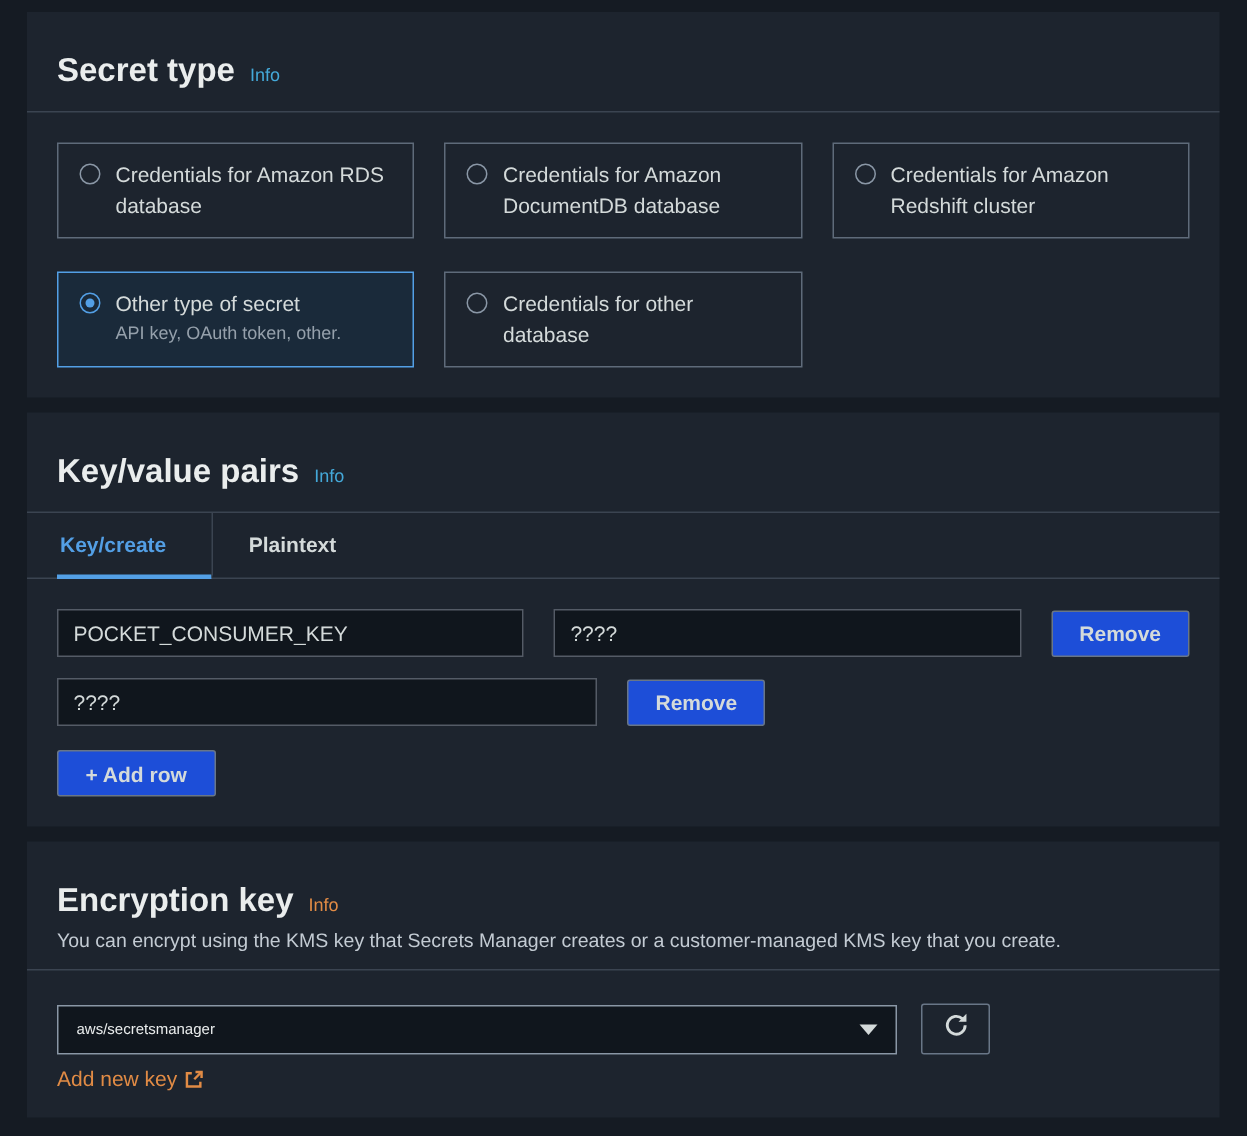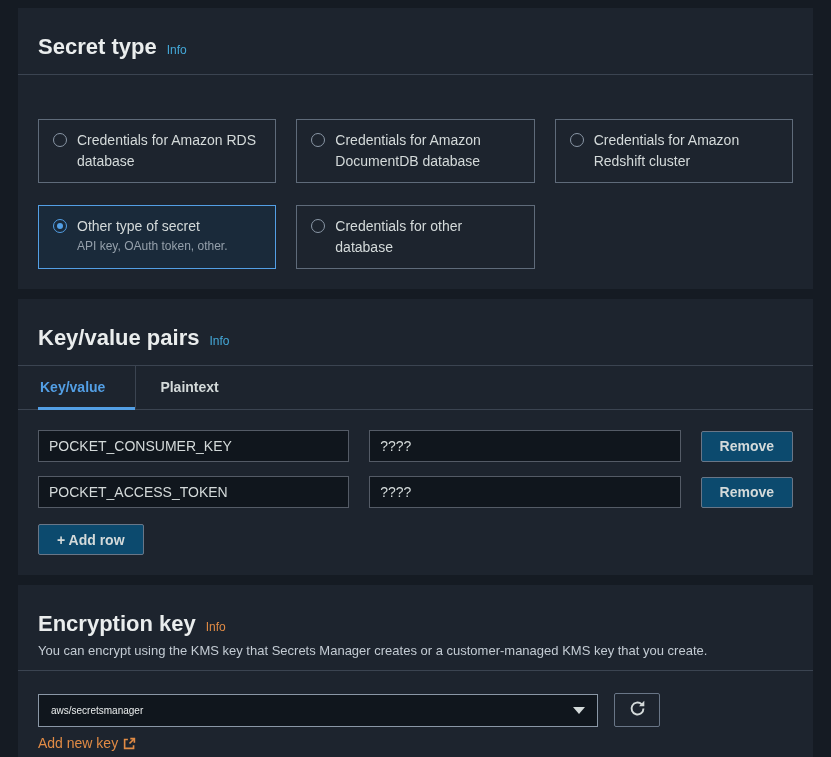--- a/index.html
+++ b/index.html
@@ -41,21 +41,20 @@
     color:#c3cbd3;
     margin-top:6px;
   }
   .card-body { padding:20px; }
 
   
   .tile-grid {
     display:grid;
     grid-template-columns:repeat(3, 1fr);
     gap:22px 20px;
-    margin-top:24px;
   }
   .tile {
     border:1px solid #5f6b7a;
     background:#1d242e;
     min-height:58px;
     padding:10px 14px;
     display:flex;
     gap:10px;
     cursor:pointer;
   }
@@ -109,21 +108,21 @@
     border:1px solid #545b66;
     color:#d4dada;
     font-family:"Liberation Sans", sans-serif;
     font-size:14px;
     height:32px;
     padding:0 10px;
     width:360px;
     outline:none;
   }
   .btn {
-    background:#0c4a6e;
+    background:#1d4ed8;
     border:1px solid #697687;
     color:#d4dada;
     font-family:"Liberation Sans", sans-serif;
     font-size:14px;
     font-weight:bold;
     height:31px;
     padding:0 18px;
     border-radius:2px;
     cursor:pointer;
   }
@@ -210,31 +209,30 @@
     </div>
   </div>
 </div>
 
 <div class="card">
   <div class="card-header">
     <span class="card-title">Key/value pairs</span>
     <a class="info-link info-blue">Info</a>
   </div>
   <div class="tabbar">
-    <div class="tab active">Key/value</div>
+    <div class="tab active">Key/create</div>
     <div class="tab">Plaintext</div>
   </div>
   <div class="card-body">
     <div class="kv-row">
       <input class="text-input" type="text" value="POCKET_CONSUMER_KEY" style="">
       <input class="text-input" type="text" value="????" style="">
       <button class="btn">Remove</button>
     </div>
     <div class="kv-row">
-      <input class="text-input" type="text" value="POCKET_ACCESS_TOKEN" style="">
       <input class="text-input" type="text" value="????" style="">
       <button class="btn">Remove</button>
     </div>
     <button class="btn add-row-btn">+ Add row</button>
   </div>
 </div>
 
 <div class="card">
   <div class="card-header with-desc">
     <div class="header-line">

